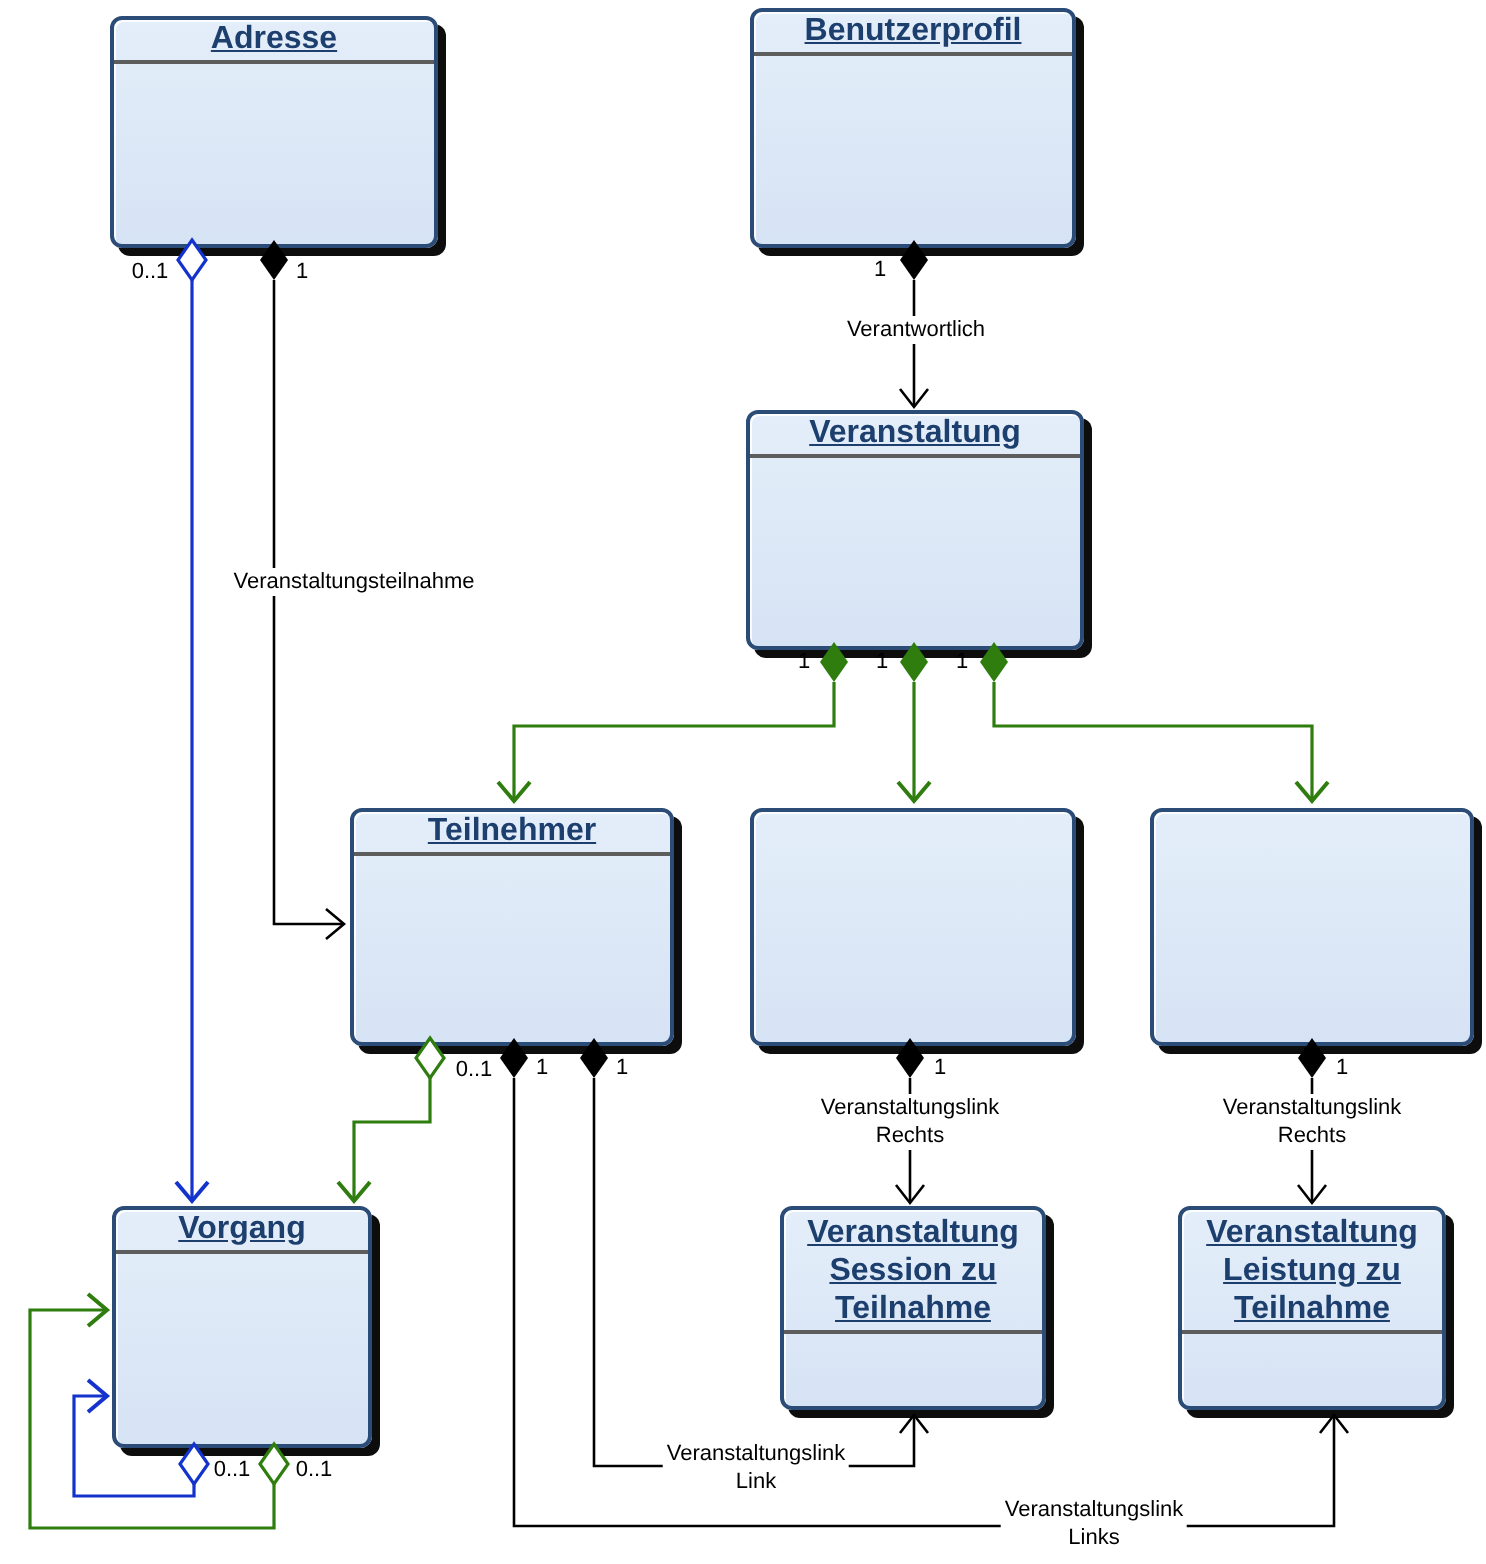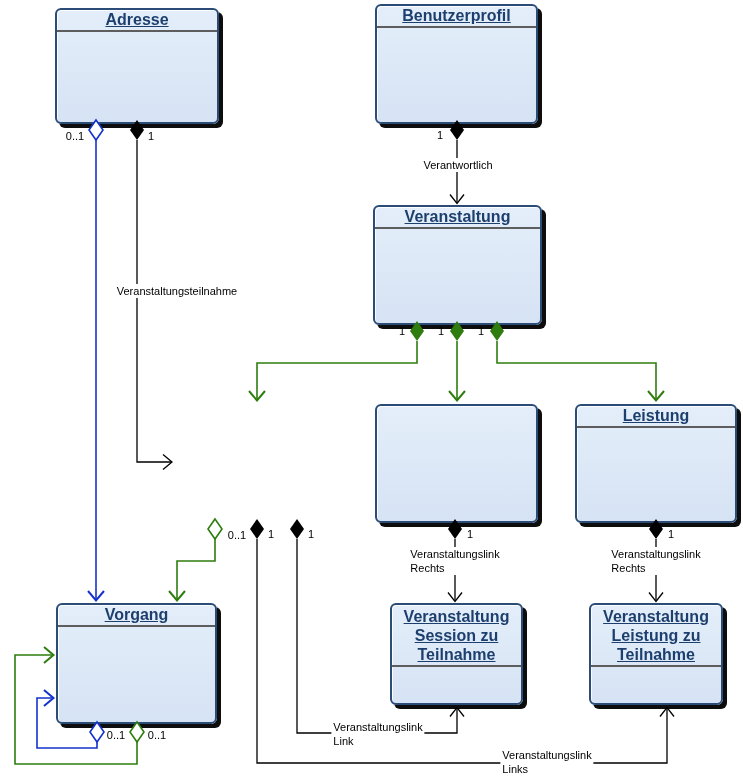--- a/index.html
+++ b/index.html
@@ -19,21 +19,21 @@
     text-decoration:underline;border-bottom:2px solid #5d5d5d;
     white-space:pre-line;overflow:hidden;
   }
   .entity.relation .entity-title{
     height:58px;line-height:19px;padding-top:2px;
   }
   .entity-body{position:absolute;left:0;right:0;bottom:0;top:24px;}
   .svg-layer{position:absolute;left:0;top:0;z-index:2;pointer-events:none;}
   .edge-label{
     position:absolute;z-index:3;font-size:11px;line-height:14px;color:#000;
-    background:#ffffff;padding:0 2px;text-align:left;white-space:pre-line;
+    background:#ffffff;padding:0 2px;text-align:center;white-space:pre-line;
     transform:translateX(-50%);
   }
   .mult{
     position:absolute;z-index:3;font-size:11px;font-weight:normal;color:#000;
     transform:translate(-50%,-50%);white-space:nowrap;
   }
 </style>
 </head>
 <body>
 
@@ -47,31 +47,34 @@
   <div class="entity" style="left:375px;top:4px;width:163px;height:120px">
     <div class="entity-title">Benutzerprofil</div>
     <div class="entity-body"></div>
   </div>
 
   <div class="entity" style="left:373px;top:205px;width:169px;height:120px">
     <div class="entity-title">Veranstaltung</div>
     <div class="entity-body"></div>
   </div>
 
+  <div class="entity" style="left:175px;top:404px;width:162px;height:119px">
+    <div class="entity-title">Teilnehmer</div>
+    <div class="entity-body"></div>
+  </div>
 
   <div class="entity" style="left:375px;top:404px;width:163px;height:119px">
     <div class="entity-body"></div>
   </div>
 
   <div class="entity" style="left:575px;top:404px;width:162px;height:119px">
-    <div class="entity-title">Leistung</div>
     <div class="entity-body"></div>
   </div>
 
-  <div class="entity" style="left:56px;top:603px;width:161px;height:121px">
+  <div class="entity" style="left:56px;top:603px;width:130px;height:121px">
     <div class="entity-title">Vorgang</div>
     <div class="entity-body"></div>
   </div>
 
   <div class="entity relation" style="left:390px;top:603px;width:133px;height:102px">
     <div class="entity-title">Veranstaltung
 Session zu
 Teilnahme Relation</div>
     <div class="entity-body" style="top:62px"></div>
   </div>

